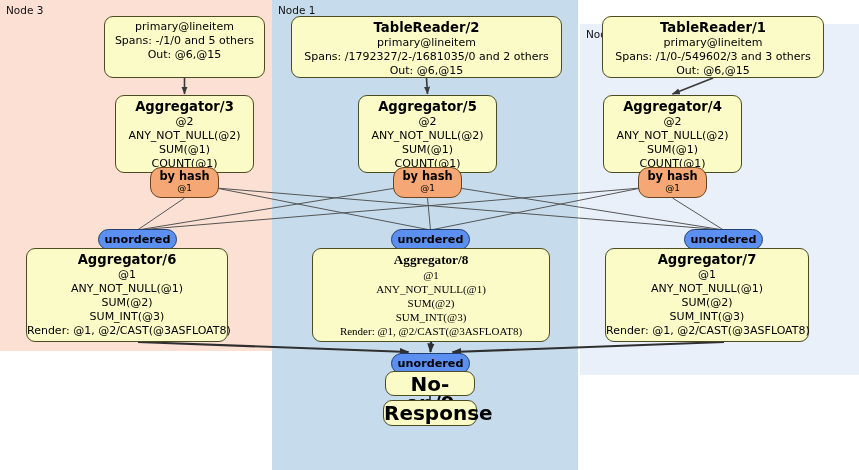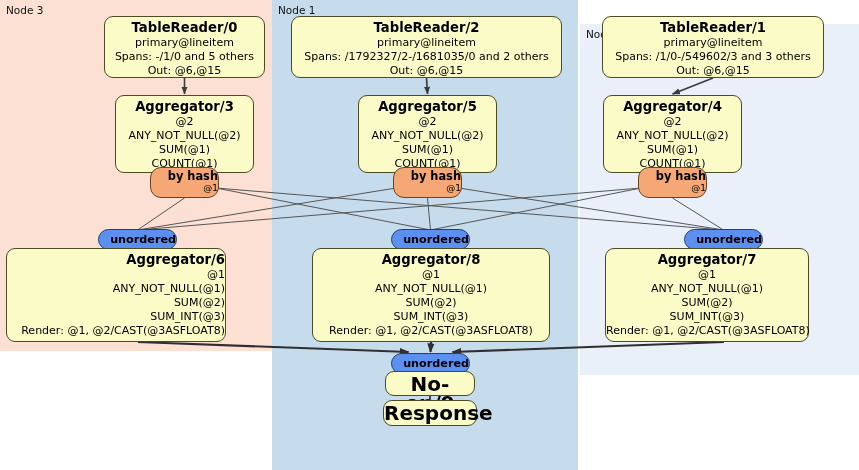--- a/index.html
+++ b/index.html
@@ -34,21 +34,21 @@
   .proc .title{
     font-weight:bold;font-size:13.2px;line-height:16px;letter-spacing:0px;
   }
   .proc .ln{
     font-size:11px;line-height:14.1px;white-space:nowrap;
   }
   .proc.small .title{font-size:20px;line-height:19px;}
 
   
   .badge{
-    position:absolute;box-sizing:border-box;text-align:right;
+    position:absolute;box-sizing:border-box;text-align:center;
     border-radius:11px;border:1.2px solid #4c4c22;
   }
   .badge.hash{
     background:#f5a875;border-color:#6b4420;
   }
   .badge.hash .t1{font-weight:bold;font-size:11.4px;line-height:13px;padding-top:2px;color:#000;}
   .badge.hash .t2{font-size:9px;line-height:11px;color:#000;}
   .badge.unord{
     background:#5b8ff0;border:1.2px solid #24406e;border-radius:11px;
   }
@@ -92,21 +92,20 @@
         <path d="M641,188 L430.5,230" stroke="#555" stroke-width="1"></path>
         <path d="M672.5,198 L723.5,230" stroke="#555" stroke-width="1"></path>
         <path d="M138,342 L408.5,352" stroke="#2f2f2f" stroke-width="2.1" marker-end="url(#ahl)"></path>
         <path d="M431,342 L430.5,352" stroke="#2f2f2f" stroke-width="2.1" marker-end="url(#ahl)"></path>
         <path d="M724,342 L452.5,352" stroke="#2f2f2f" stroke-width="2.1" marker-end="url(#ahl)"></path>
         <path d="M430,396 L430,423" stroke="#3a3a3a" stroke-width="1.8" marker-end="url(#ah)"></path>
       </g>
   </svg>
 
   <div class="proc" id="box-tr0" style="left: 104px; top: 16px; width: 161px; height: 62px;">
-    <div class="title">TableReader/0</div>
     <div class="ln">primary@lineitem</div>
     <div class="ln">Spans: -/1/0 and 5 others</div>
     <div class="ln">Out: @6,@15</div>
   </div>
   <div class="proc" id="box-tr2" style="left: 291px; top: 16px; width: 271px; height: 62px;">
     <div class="title">TableReader/2</div>
     <div class="ln">primary@lineitem</div>
     <div class="ln">Spans: /1792327/2-/1681035/0 and 2 others</div>
     <div class="ln">Out: @6,@15</div>
   </div>
@@ -155,29 +154,29 @@
   <div class="badge unord" id="badge-unord-6" style="left: 98px; top: 229px; width: 79px; height: 21px;">
     <div class="t1">unordered</div>
   </div>
   <div class="badge unord" id="badge-unord-8" style="left: 391px; top: 229px; width: 79px; height: 21px;">
     <div class="t1">unordered</div>
   </div>
   <div class="badge unord" id="badge-unord-7" style="left: 684px; top: 229px; width: 79px; height: 21px;">
     <div class="t1">unordered</div>
   </div>
 
-  <div class="proc" id="box-agg6" style="left: 6px; top: 248px; width: 220px; height: 94px; text-align: right;">
+  <div class="proc" id="box-agg6" style="left: 26px; top: 248px; width: 202px; height: 94px;">
     <div class="title">Aggregator/6</div>
     <div class="ln">@1</div>
     <div class="ln">ANY_NOT_NULL(@1)</div>
     <div class="ln">SUM(@2)</div>
     <div class="ln">SUM_INT(@3)</div>
     <div class="ln">Render: @1, @2/CAST(@3ASFLOAT8)</div>
   </div>
-  <div class="proc" id="box-agg8" style="left: 312px; top: 248px; width: 238px; height: 94px;">
+  <div class="proc" id="box-agg8" style="left: 312px; top: 248px; width: 238px; height: 94px; font-family: Liberation Serif, serif;">
     <div class="title">Aggregator/8</div>
     <div class="ln">@1</div>
     <div class="ln">ANY_NOT_NULL(@1)</div>
     <div class="ln">SUM(@2)</div>
     <div class="ln">SUM_INT(@3)</div>
     <div class="ln">Render: @1, @2/CAST(@3ASFLOAT8)</div>
   </div>
   <div class="proc" id="box-agg7" style="left: 605px; top: 248px; width: 204px; height: 94px;">
     <div class="title">Aggregator/7</div>
     <div class="ln">@1</div>

